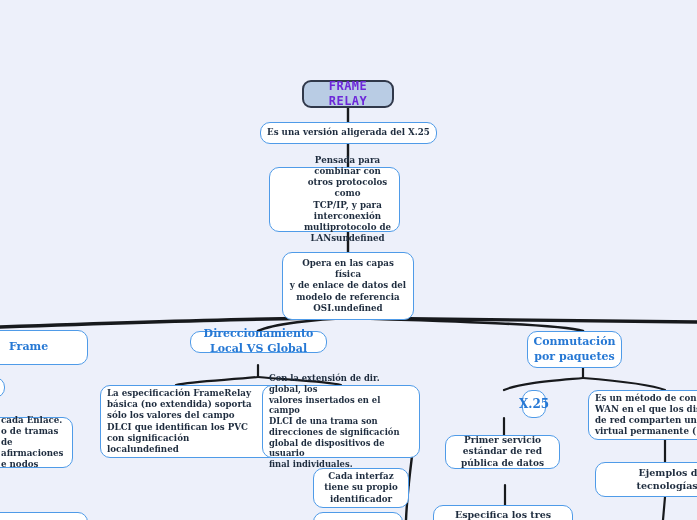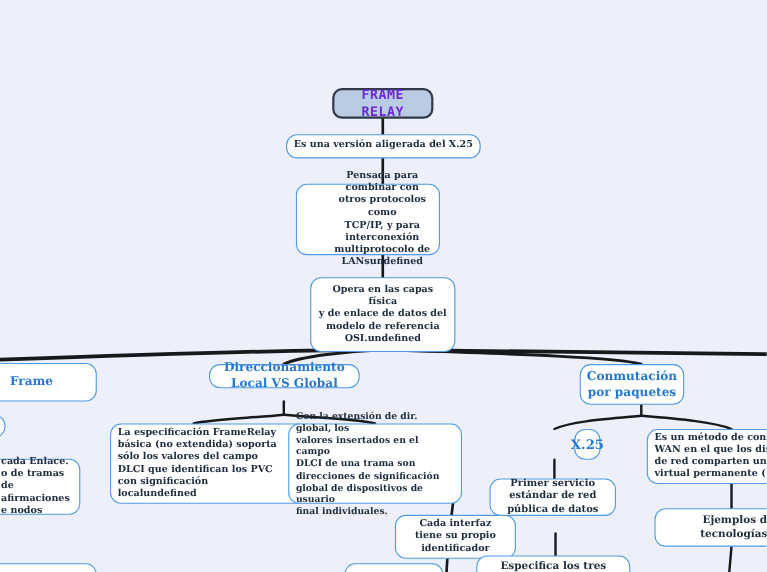--- a/index.html
+++ b/index.html
@@ -87,21 +87,21 @@
 con significación
 localundefined</div>
 
   <div class="node leftcut" style="left:262px;top:385px;width:158px;height:73px;font-size:8.4px;">Con la extensión de dir. global, los
 valores insertados en el campo
 DLCI de una trama son
 direcciones de significación
 global de dispositivos de usuario
 final individuales.</div>
 
-  <div class="node" style="left:313px;top:468px;width:110px;height:40px;margin-left:46px;">Cada interfaz
+  <div class="node" style="left:313px;top:468px;width:96px;height:40px;">Cada interfaz
 tiene su propio
 identificador</div>
 
   <div class="node empty" style="left:313px;top:512px;width:90px;height:30px;"></div>
 
   <div class="node topic" style="left:527px;top:331px;width:95px;height:37px;">Conmutación
 por paquetes</div>
 
   <div class="node topic" style="left:481px;top:390px;width:24px;height:28px;font-size:12px;margin-left:41px;">X.25</div>
 

